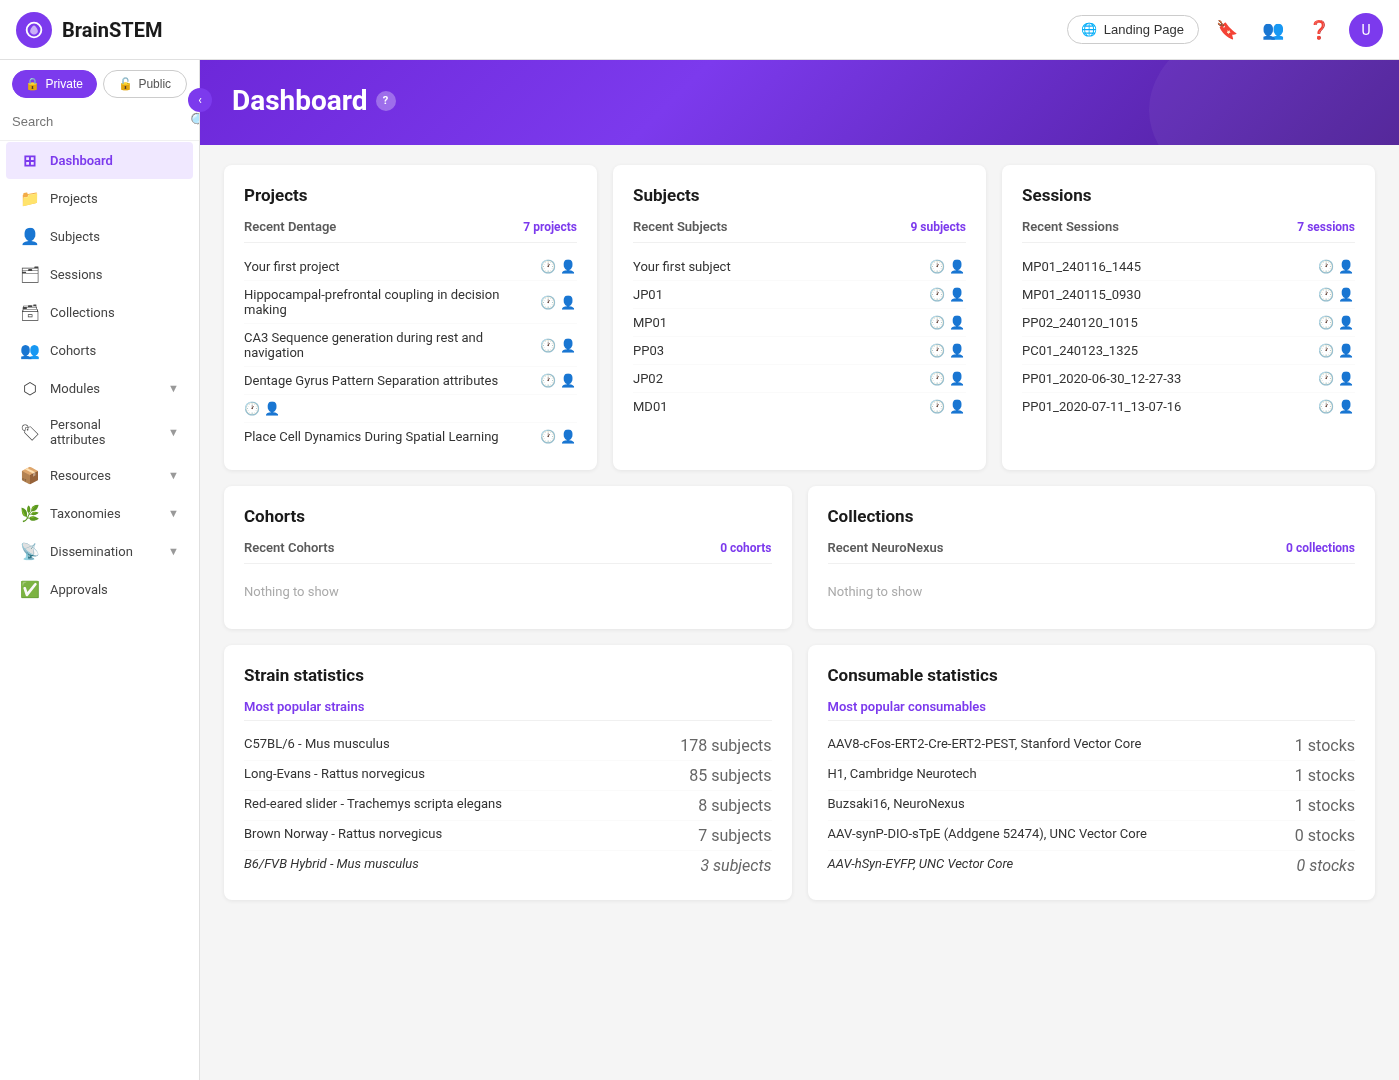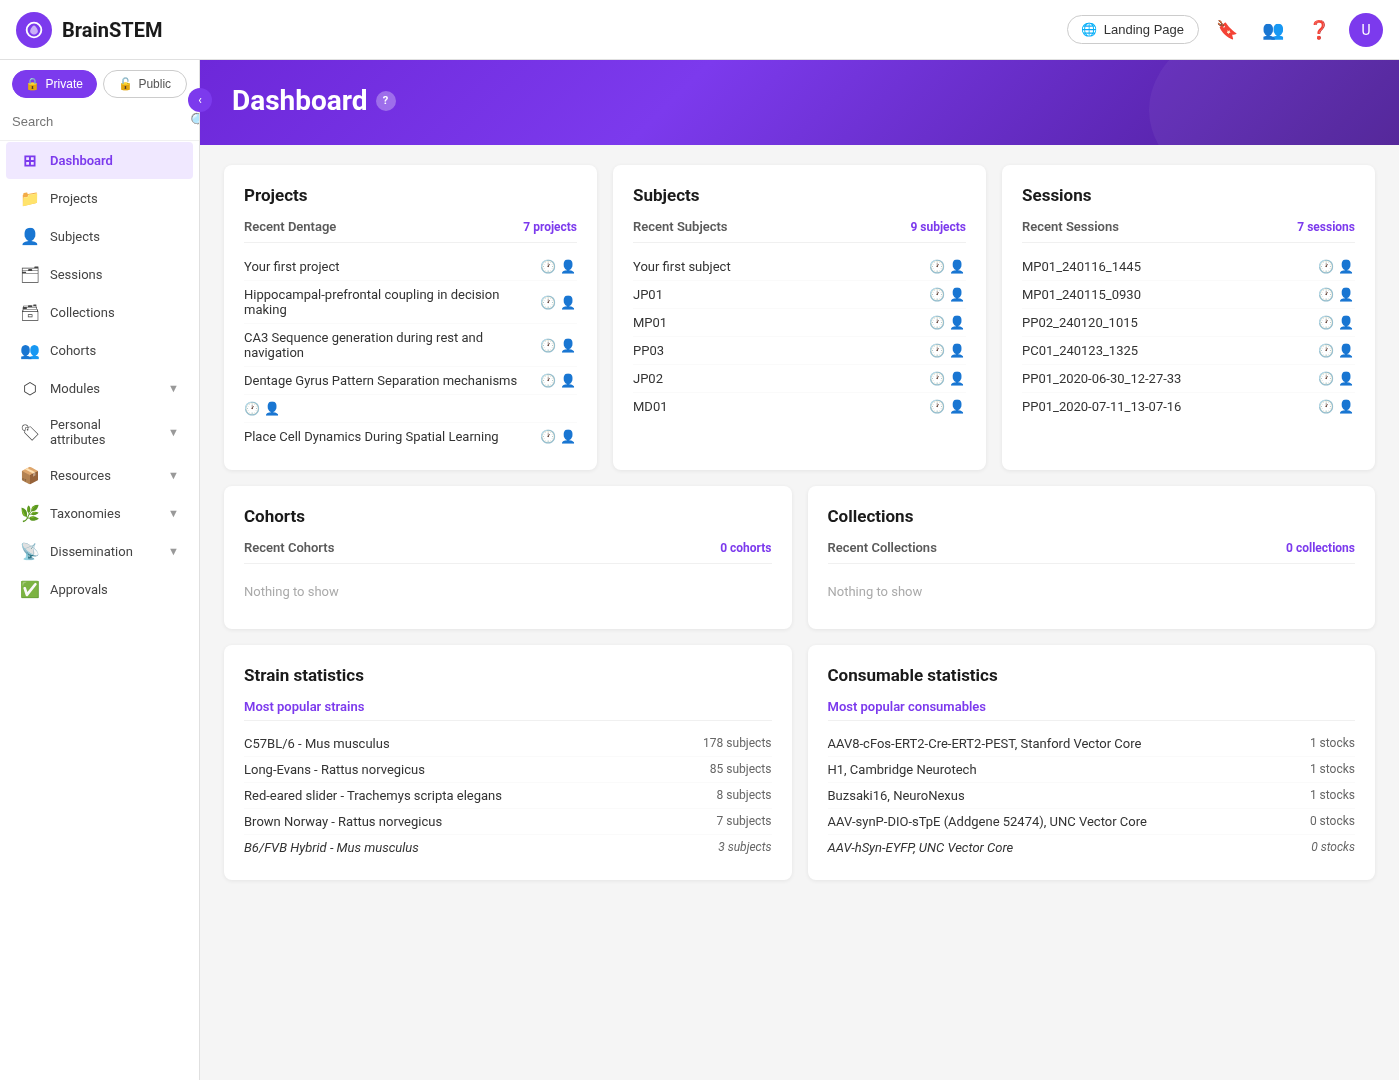--- a/index.html
+++ b/index.html
@@ -54,21 +54,21 @@
     .row-icon { color: #aaa; font-size: 13px; cursor: pointer; }
     .nothing-to-show { color: #aaa; font-size: 13px; padding: 10px 0; }
 
     
     .bottom-grid { display: grid; grid-template-columns: 1fr 1fr; gap: 16px; }
     .stats-card { background: #fff; border-radius: 8px; padding: 20px; box-shadow: 0 1px 4px rgba(0,0,0,0.07); }
     .stats-section-label { font-size: 13px; font-weight: 600; color: #7c3aed; margin-bottom: 10px; border-bottom: 1px solid #f0f0f0; padding-bottom: 6px; }
     .stat-row { display: flex; justify-content: space-between; align-items: flex-start; padding: 5px 0; border-bottom: 1px solid #fafafa; }
     .stat-row:last-child { border-bottom: none; font-style: italic; }
     .stat-name { font-size: 13px; color: #333; }
-    .stat-value { font-size: 12px; color: #666; }
+    .stat-value { font-size: 16px; color: #666; }
 
     
     .cohort-collections-grid { display: grid; grid-template-columns: 1fr 1fr; gap: 16px; margin-bottom: 16px; }
   </style>
 </head>
 <body>
 
 <div class="top-nav">
   <div class="top-nav-left">
     <div class="brand-logo">
@@ -207,21 +207,21 @@
               </span>
             </div>
             <div class="card-row">
               <span class="card-row-name">CA3 Sequence generation during rest and navigation</span>
               <span class="card-row-actions">
                 <span class="row-icon">🕐</span>
                 <span class="row-icon">👤</span>
               </span>
             </div>
             <div class="card-row">
-              <span class="card-row-name">Dentage Gyrus Pattern Separation mechanisms</span>
+              <span class="card-row-name">Dentage Gyrus Pattern Separation attributes</span>
               <span class="card-row-actions">
                 <span class="row-icon">🕐</span>
                 <span class="row-icon">👤</span>
               </span>
             </div>
             <div class="card-row">
               <span class="card-row-actions">
                 <span class="row-icon">🕐</span>
                 <span class="row-icon">👤</span>
               </span>
@@ -348,21 +348,21 @@
           <div class="card-section-header">
             <span class="card-section-title">Recent Cohorts</span>
             <span class="card-section-count">0 cohorts</span>
           </div>
           <div class="nothing-to-show">Nothing to show</div>
         </div>
 
         <div class="card">
           <div class="card-title">Collections</div>
           <div class="card-section-header">
-            <span class="card-section-title">Recent Collections</span>
+            <span class="card-section-title">Recent NeuroNexus</span>
             <span class="card-section-count">0 collections</span>
           </div>
           <div class="nothing-to-show">Nothing to show</div>
         </div>
       </div>
 
       <div class="bottom-grid">
 
         <div class="stats-card">
           <div class="card-title">Strain statistics</div>

